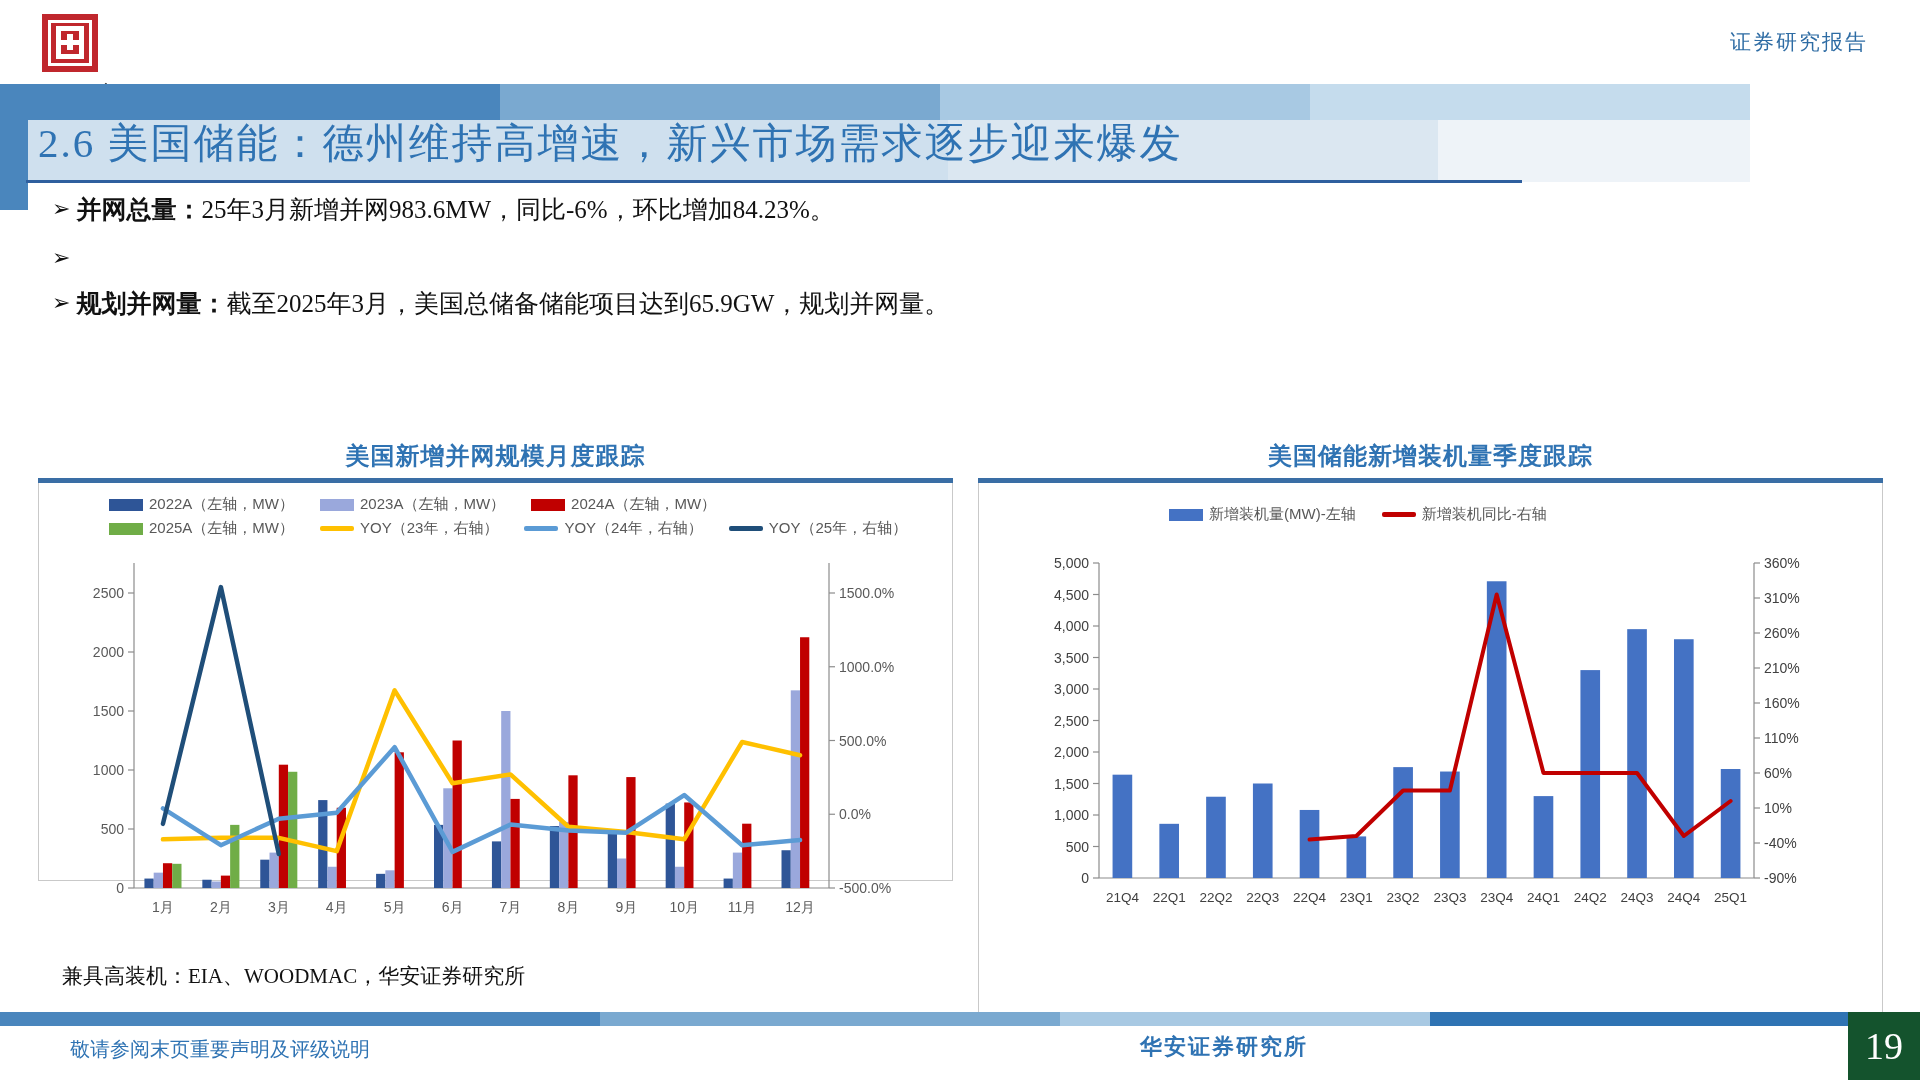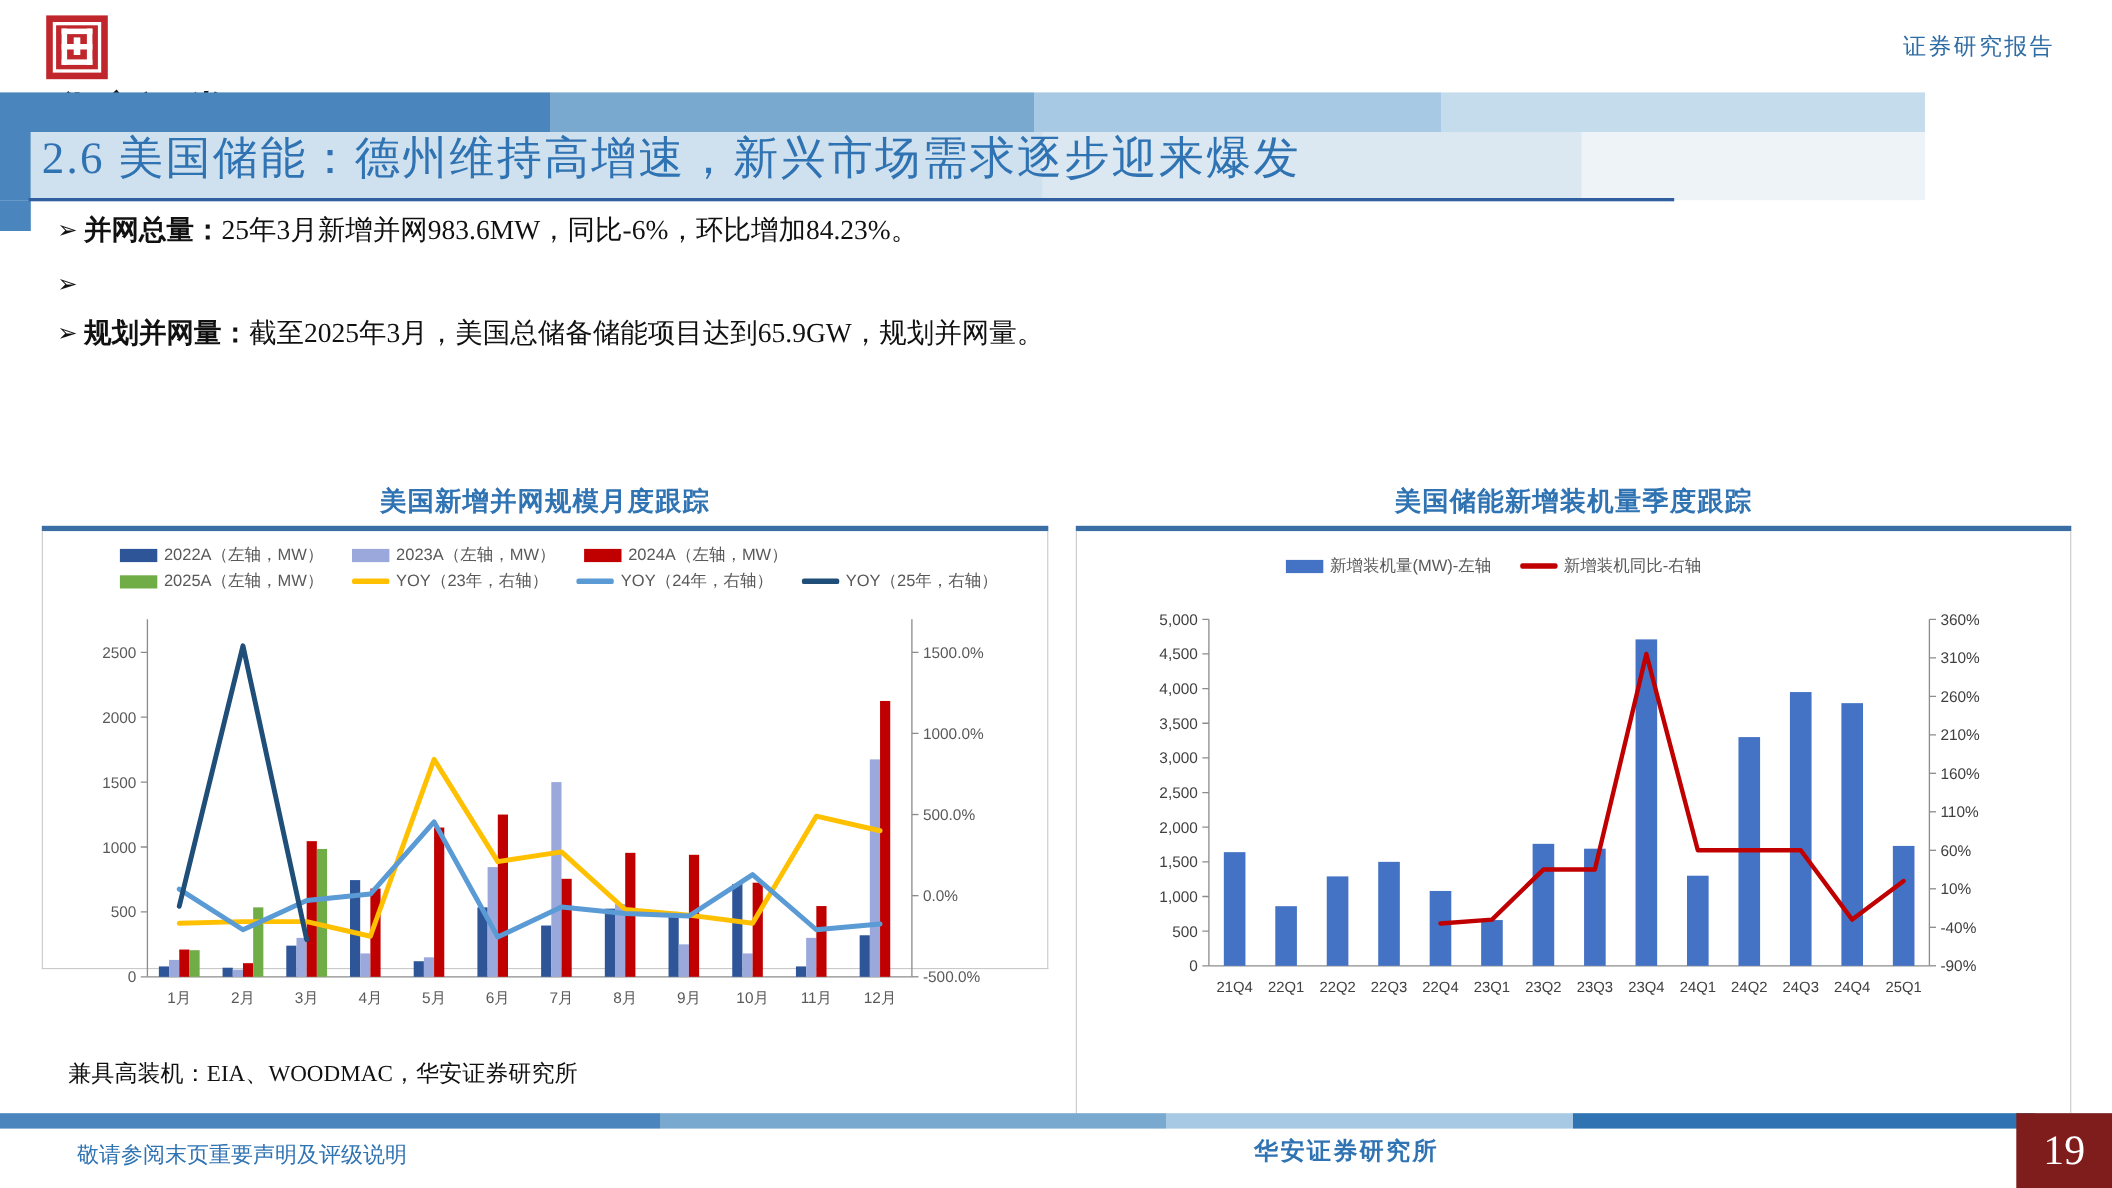--- a/index.html
+++ b/index.html
@@ -52,21 +52,21 @@
   .legend { display:flex; flex-wrap:wrap; position:absolute; }
   .lg-item { display:flex; align-items:center; font-size:15px; color:#595959; font-family:"Liberation Sans", sans-serif; margin-right:26px; margin-bottom:5px; white-space:nowrap;}
   .lg-sw { width:34px; height:12px; margin-right:6px; }
   .lg-ln { width:34px; height:5px; margin-right:6px; border-radius:2px; }
 
   
   .source { position:absolute; left:62px; top:962px; font-size:21px; color:#111; }
   .footbar { position:absolute; left:0; top:1012px; width:1920px; height:14px; display:flex; }
   .footnote { position:absolute; left:22px; top:1036px; font-size:20px; color:#2f73b3;margin-left:48px; }
   .footcn { position:absolute; left:1140px; top:1032px; font-size:22px; color:#2f73b3; font-weight:bold; letter-spacing:2px;}
-  .pagebox { position:absolute; right:0; top:1012px; width:87px; height:68px; background:#7f1d1d; color:#fff;
+  .pagebox { position:absolute; right:0; top:1012px; width:72px; height:68px; background:#14532d; color:#fff;
              font-size:38px; display:flex; align-items:center; justify-content:center; font-family:"Liberation Serif", serif;}
 </style>
 </head>
 <body>
 
 <div class="logo-wrap">
   <div class="seal">
     <div class="inner"></div>
     <div class="v1"></div>
       <div class="v2"></div>

